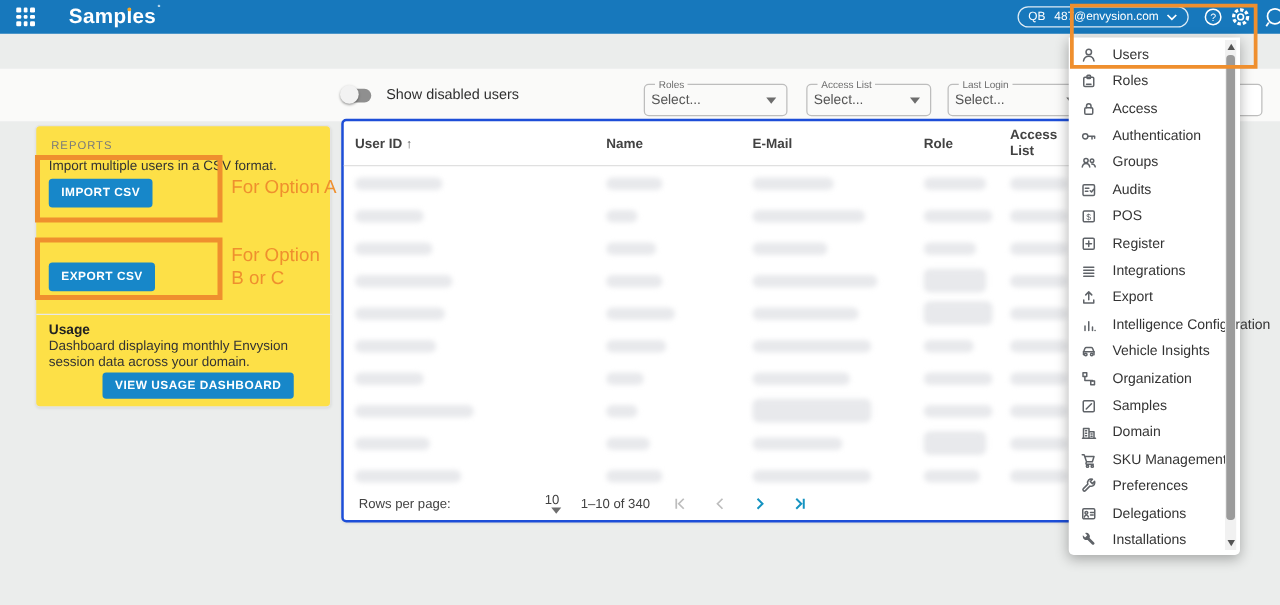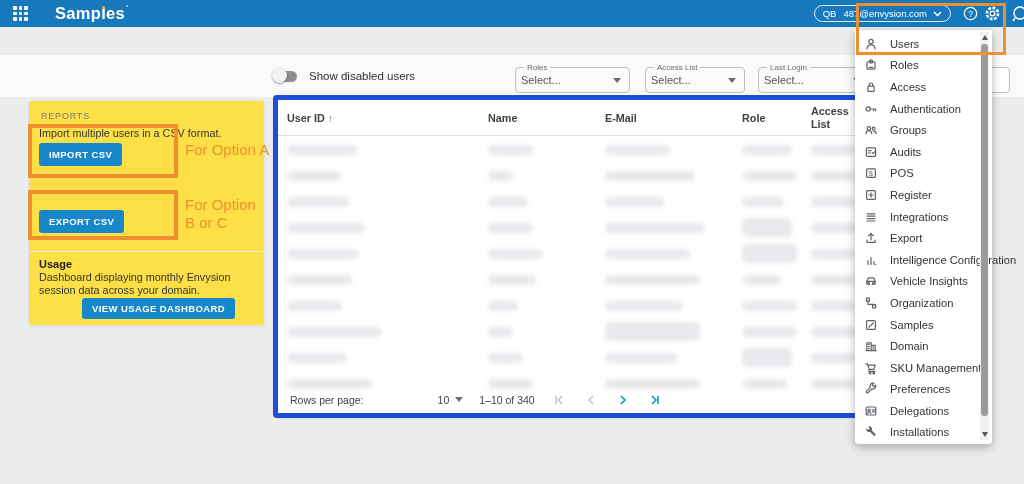--- a/index.html
+++ b/index.html
@@ -87,42 +87,42 @@
   #ann-rect-export { left:28px; top:190px; width:150px; height:50px; }
   #ann-rect-menu   { left:856px; top:3px;  width:150px; height:52px; z-index:60;
     border-width:3.5px; }
   .ann-text { position:absolute; color:var(--accent,#ef8f2e); font-size:15px; z-index:30;
     line-height:18px; }
   #ann-option-a { left:185px; top:141px; }
   #ann-option-bc { left:185px; top:196px; }
 
   
   #table-card { position:absolute; left:273px; top:95px; width:717px; height:323px;
-    background:#fff; border:5px solid #1d4ed8; border-radius:4px;
+    background:#fff; border:2px solid #1d4ed8; border-radius:4px;
     box-shadow:0 1px 2px rgba(0,0,0,.06); }
   #thead { position:absolute; left:0; top:0; width:100%; height:36px;
     border-bottom:1px solid #e0e0e0; font-size:10.8px; color:#424242; font-weight:bold; }
   #thead .th { position:absolute; top:12px; }
   #th-uid { left:9px; } #th-name { left:210px; } #th-email { left:327px; }
   #th-role { left:464px; }
   #th-access { left:533px; top:5px !important; width:42px; line-height:13px; }
   #sort-asc { font-weight:normal; color:#555; font-size:10px; margin-left:3px; }
 
   #rows { position:absolute; left:0; top:37px; width:100%; }
   .trow { position:relative; height:26px; }
   .pill { position:absolute; top:8px; height:10px; background:#e8e9ec; border-radius:5px;
     filter:blur(2px); }
   .pill.tall { top:3px; height:19px; }
   .c-uid { left:9px; } .c-name { left:210px; } .c-email { left:327px; }
   .c-role { left:464px; } .c-access { left:533px; }
 
   #pagination { position:absolute; left:0; bottom:0; width:100%; height:27px;
     display:flex; align-items:center; font-size:10.5px; color:#424242; }
   #rpp-label { margin-left:12px; }
-  #rpp-select { margin-left:74px; display:flex; align-items:center; cursor:pointer; }
+  #rpp-select { margin-left:74px; display:flex; align-items:center; cursor:pointer;flex-direction:column; }
   #rpp-select .caret { width:0; height:0; border-left:4px solid transparent;
     border-right:4px solid transparent; border-top:5px solid #6d6d6d; margin-left:6px; }
   #range-label { margin-left:16px; }
   .pgbtn { margin-left:20px; cursor:pointer; display:flex; align-items:center; }
   .pgbtn.disabled { cursor:default; }
   #first-page { margin-left:18px; }
 
   
   #menu { position:absolute; left:855px; top:30px; width:137px; height:414px;
     background:#fff; border-radius:0 0 4px 4px;

